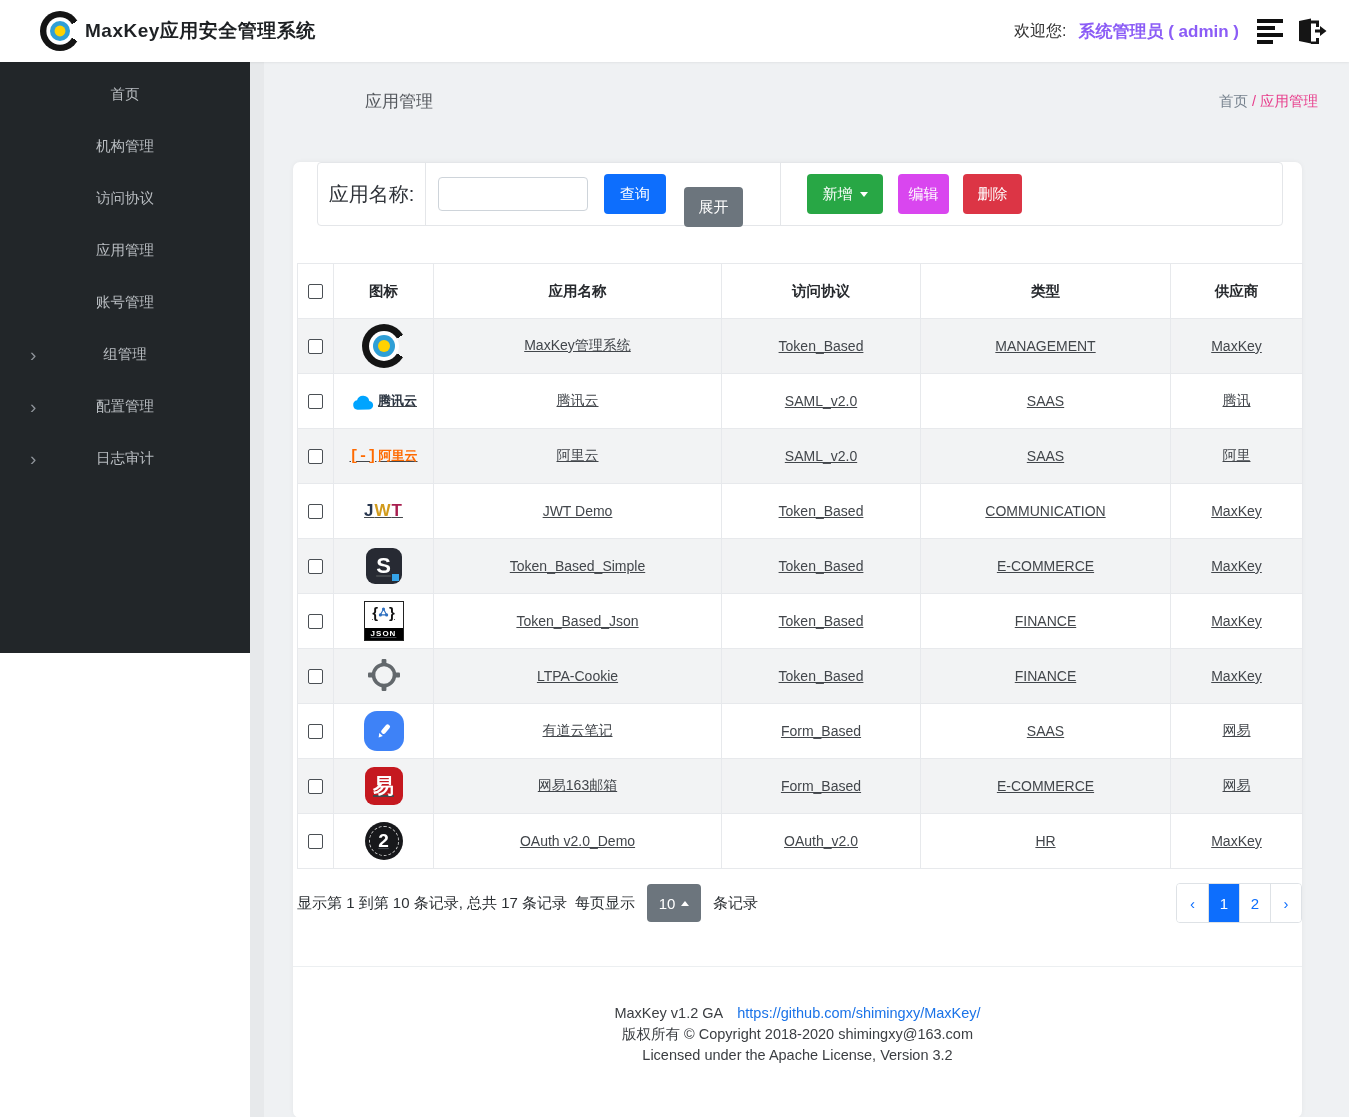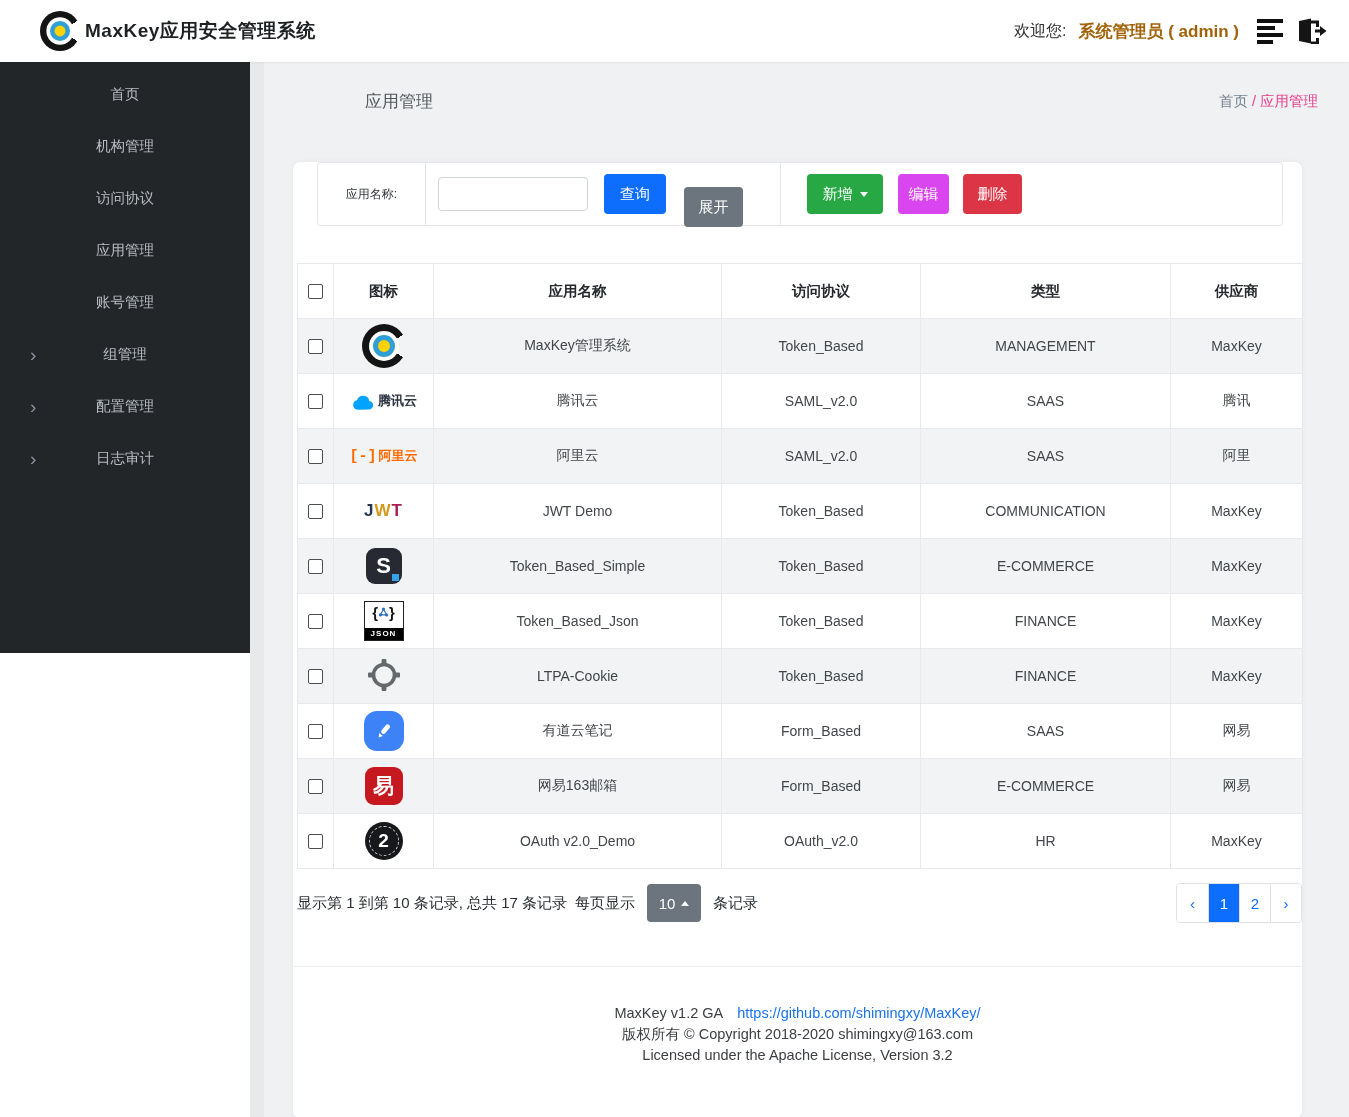--- a/index.html
+++ b/index.html
@@ -6,21 +6,21 @@
   html,body { width:1349px; height:1117px; overflow:hidden; background:#fff;
     font-family:"Liberation Sans","DejaVu Sans",sans-serif; }
 
   
   .topbar { position:absolute; left:0; top:0; width:1349px; height:62px; background:#fff;
     display:flex; align-items:center; padding:0 22px 0 38px; box-shadow:0 1px 2px rgba(0,0,0,.06); z-index:5;}
   .brand { display:flex; align-items:center; gap:3px; }
   .brand-title { font-size:19px; font-weight:bold; color:#1e2124; letter-spacing:.5px; }
   .top-right { margin-left:auto; display:flex; align-items:center; gap:12px; }
   .welcome { font-size:16px; color:#333; }
-  .username { font-size:17px; font-weight:bold; color:#a16207; }
+  .username { font-size:17px; font-weight:bold; color:#8b5cf6; }
   .hicon-list { display:inline-flex; flex-direction:column; gap:3px; margin-left:6px; cursor:pointer;}
   .hicon-list i { display:block; height:4px; background:#101010; }
   .hicon-list i:nth-child(1){width:26px;} .hicon-list i:nth-child(2){width:18px;}
   .hicon-list i:nth-child(3){width:26px;} .hicon-list i:nth-child(4){width:16px;}
   .hicon-logout { cursor:pointer; display:inline-flex; }
 
   
   .ic-maxkey { position:relative; width:44px; height:44px; display:inline-block; }
   .ic-maxkey i { position:absolute; border-radius:50%; }
   .mkc { inset:0; background:conic-gradient(from 120deg,#141414 0 300deg,transparent 300deg 360deg); }
@@ -44,39 +44,39 @@
   .bc-home { color:#76828e; }
   .bc-sep,.bc-cur { color:#e83e8c; }
 
   .card { width:1009px; height:956px; margin-left:29px; background:#fff; border-radius:7px;
     box-shadow:0 0 5px rgba(0,0,0,.05); }
 
   
   .toolbar { margin:21px 19px 0 24px; height:64px; border:1px solid #e4e6e9; border-radius:4px;
     display:flex; align-items:center; }
   .tb-label { width:108px; align-self:stretch; display:flex; align-items:center; justify-content:center;
-    border-right:1px solid #e4e6e9; font-size:12px; color:#30343a; }
+    border-right:1px solid #e4e6e9; font-size:20px; color:#30343a; }
   .tb-input { margin-left:12px; width:150px; height:34px; border:1px solid #ced4da; border-radius:4px;
     padding:0 8px; font-size:14px; outline:none; }
   .btn { height:40px; border:none; border-radius:4px; color:#fff; font-size:15px; cursor:pointer;
     font-family:inherit; display:inline-flex; align-items:center; justify-content:center; }
   .btn-query { background:#0d6efd; width:62px; margin-left:16px; }
   .btn-expand { background:#6c757d; width:59px; margin-left:18px;margin-top:26px; }
   .vdiv { width:1px; align-self:stretch; background:#e4e6e9; margin-left:37px; }
   .btn-add { background:#28a745; width:76px; margin-left:26px; gap:7px; }
   .btn-edit { background:#d946ef; width:51px; margin-left:15px; }
   .btn-del { background:#dc3545; width:59px; margin-left:14px; }
   .caret-down { width:0; height:0; border:4.5px solid transparent; border-top:5px solid #fff; margin-top:5px; }
   .caret-up { width:0; height:0; border:4.5px solid transparent; border-bottom:5px solid #fff; margin-bottom:4px; }
 
   
   table.apps { margin:37px 0 0 4px; width:1005px; border-collapse:collapse; table-layout:fixed; }
   .apps th,.apps td { border:1px solid #e7e9ec; height:55px; text-align:center; padding:0; }
   .apps th { font-size:14.5px; font-weight:bold; color:#26292d; background:#fff; }
-  .apps td { font-size:14px; color:#42464b; }
+  .apps td { font-size:14px; color:#42464b;text-decoration:underline; }
   .apps tr.odd td { background:#f2f3f4; }
   .apps input[type=checkbox], .col-check input { appearance:none; width:15px; height:15px; border:1.6px solid #4a4f54;
     border-radius:2px; background:#fff; vertical-align:middle; cursor:pointer; }
   .icwrap { display:flex; align-items:center; justify-content:center; }
 
   
   .ic-line { display:inline-flex; align-items:center; gap:2px; }
   .cn-dark { color:#2b3440; font-size:13px; font-weight:bold; }
   .al-br { color:#ff6a00; font-size:15px; font-weight:bold; font-family:"Liberation Mono","DejaVu Sans Mono",monospace;}
   .al-tx { color:#ff6a00; font-size:13px; font-weight:bold; }

